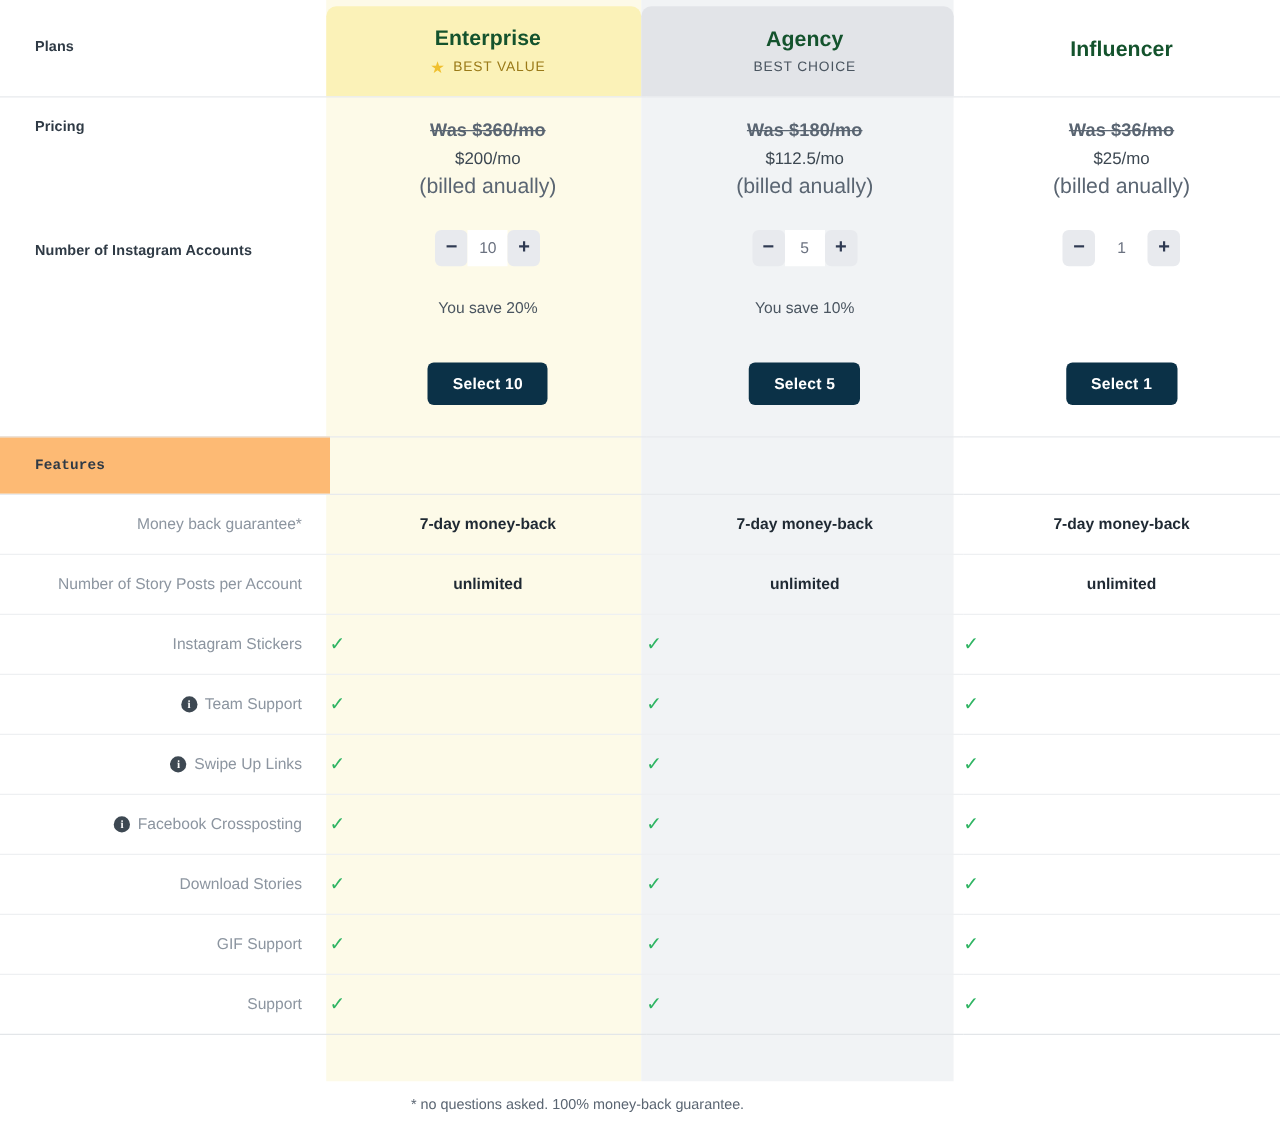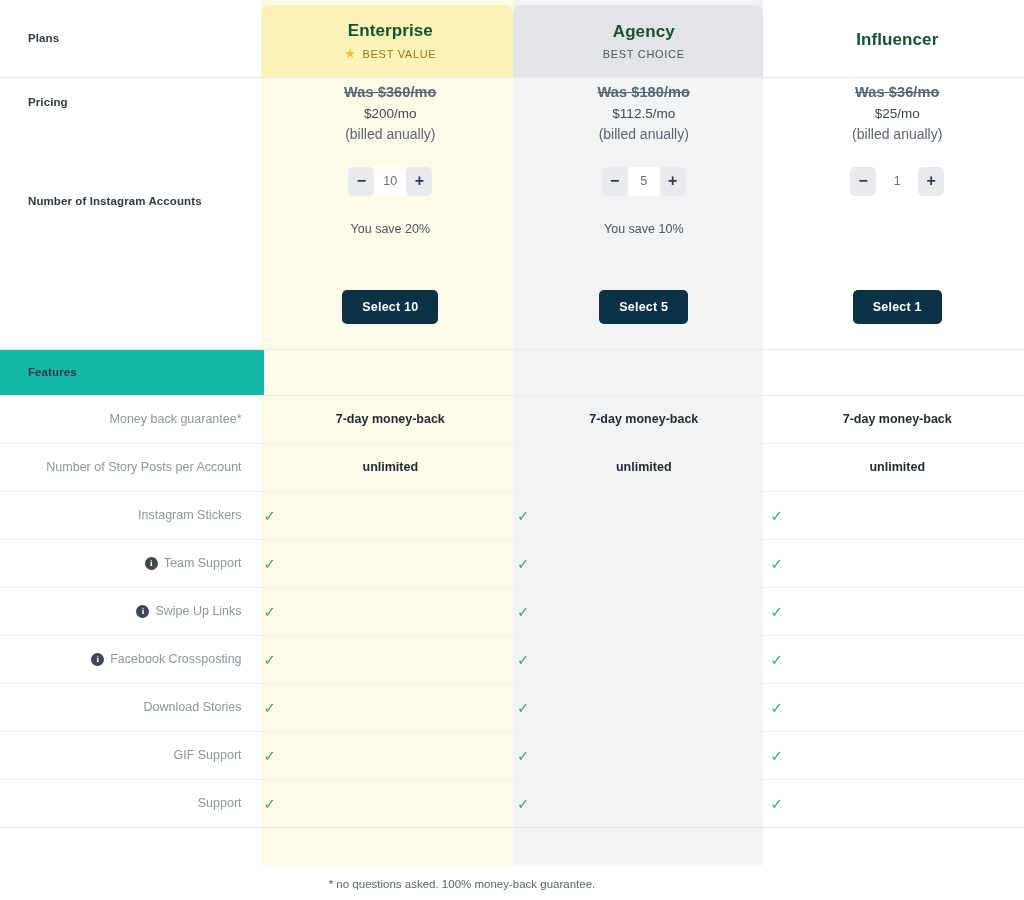--- a/index.html
+++ b/index.html
@@ -97,37 +97,37 @@
   tr.row-pricing td.label-cell { vertical-align: top; }
   .label-stack { position: relative; height: 271px; }
   .label-stack .lbl-pricing  { position: absolute; top: 18px;  left: 0; }
   .label-stack .lbl-accounts { position: absolute; top: 117px; left: 0; }
 
   .plan-body {
     height: 271px;
     display: flex;
     flex-direction: column;
     align-items: center;
-    padding-top: 6px;
+    padding-top: 19px;
   }
   .price-old {
     font-size: 14.5px;
     font-weight: bold;
     color: #5a6572;
     text-decoration: line-through;
     letter-spacing: 0.1px;
   }
   .price-new {
     margin-top: 6px;
     font-size: 13.5px;
     color: #3d4852;
   }
   .price-billed {
     margin-top: 5px;
-    font-size: 14px;
+    font-size: 17px;
     color: #5a6572;
   }
 
   .stepper {
     margin-top: 25px;
     display: flex;
     align-items: center;
     gap: 0px;
   }
   .stepper.spaced { gap: 8px; }
@@ -175,21 +175,21 @@
     padding: 10px 20px;
     font-size: 12.5px;
     font-weight: bold;
     letter-spacing: 0.2px;
     cursor: pointer;
     font-family: "Liberation Sans", sans-serif;
   }
 
   
   tr.row-features-head td { height: 46px; border-bottom: 1px solid #e8eaed; border-top: 1px solid #e8eaed; }
-  tr.row-features-head td.label-cell { background: #14b8a6; }
+  tr.row-features-head td.label-cell { background: #fdba74; font-family: Liberation Mono, monospace; }
 
   
   tr.feature-row td { height: 48px; border-bottom: 1px solid #eef0f2; }
   .feat-label {
     text-align: right;
     padding-right: 22px;
     font-size: 12.5px;
     color: #8c95a0;
     display: flex;
     align-items: center;

